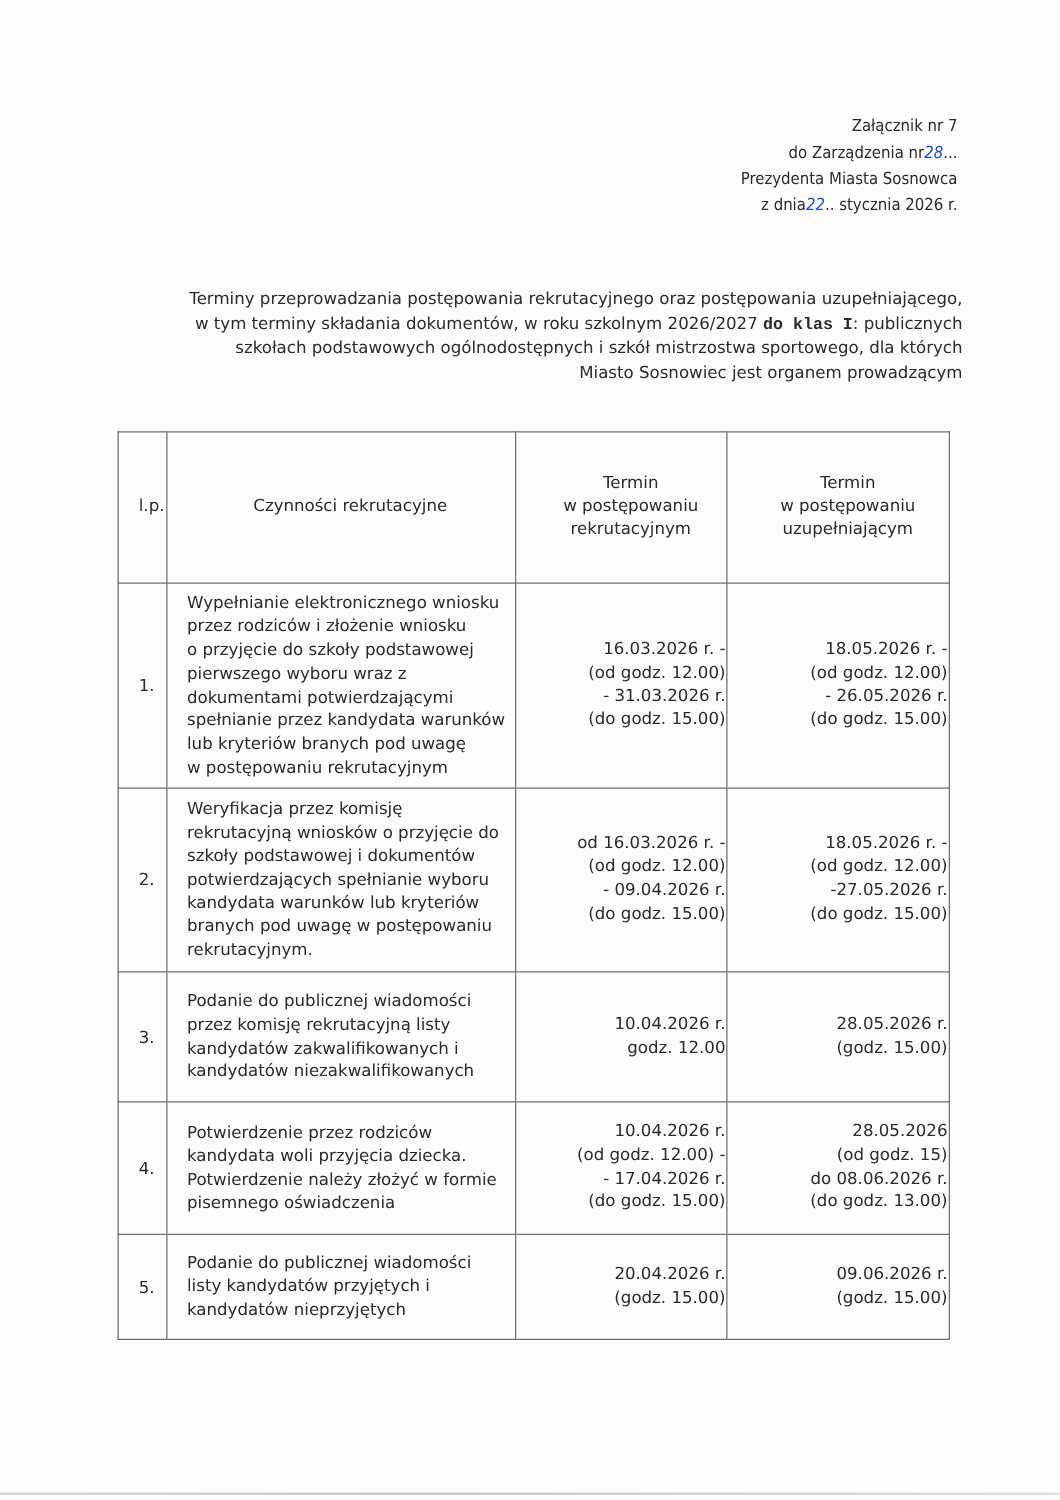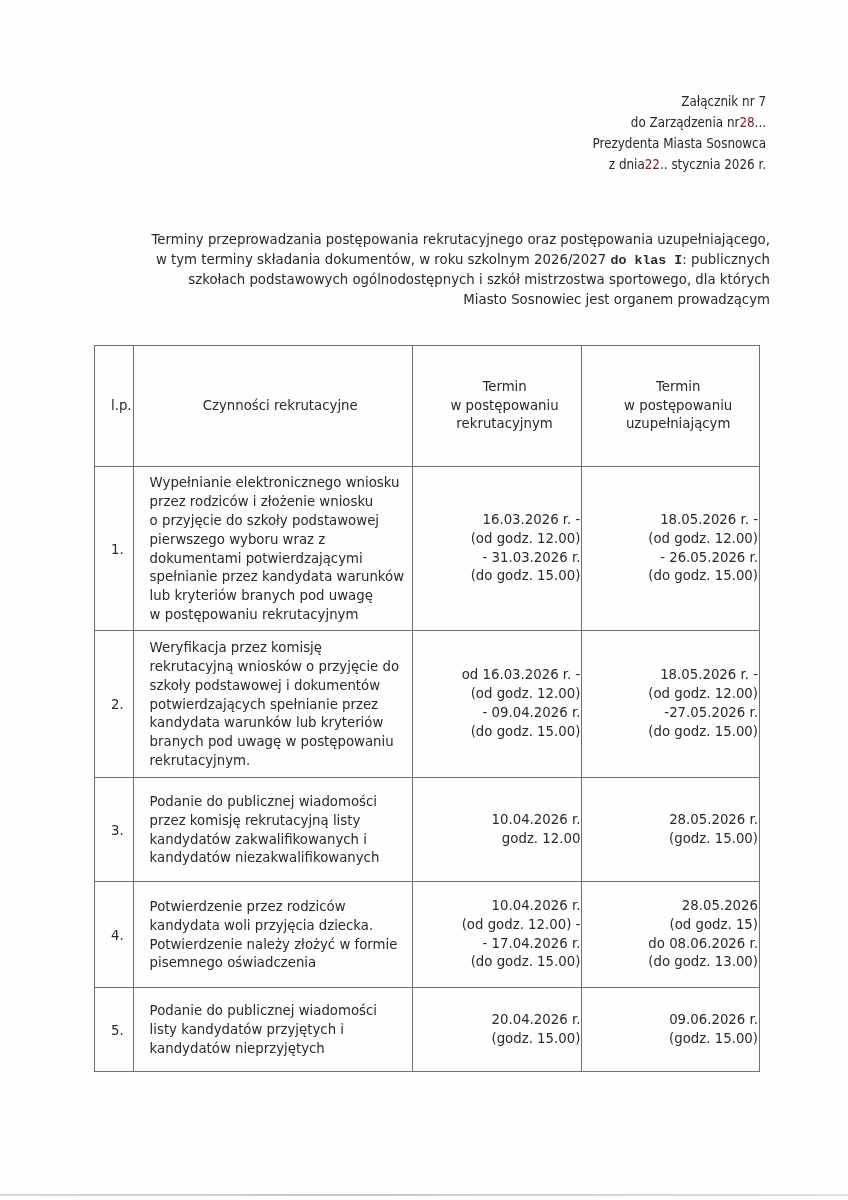--- a/index.html
+++ b/index.html
@@ -11,21 +11,21 @@
   }
   .page-bottom-edge {
     position: absolute; left: 0; right: 0; top: 1194px; height: 2px;
     background: linear-gradient(to right, #d8d8d8, #c9c9c9 40%, #e0e0e0);
   }
   .attachment {
     position: absolute; right: 82px; top: 91px;
     text-align: right; font-size: 13.3px; line-height: 21px;
     font-family: "DejaVu Sans Condensed", "DejaVu Sans", sans-serif;
   }
-  .attachment .scribble { color: #7f1d1d; }
+  .attachment .scribble { color: #1d4ed8; font-style: italic; }
   .doc-title {
     position: absolute; left: 80px; width: 690px; top: 230px;
     text-align: right; font-size: 13.3px; line-height: 19.5px;
   }
   .doc-title b { font-weight: bold; font-family: Liberation Mono, monospace; }
   table.schedule {
     position: absolute; left: 94px; top: 345px; width: 666px;
     border-collapse: collapse; font-size: 13.3px; line-height: 18.8px;
   }
   table.schedule td, table.schedule th {
@@ -116,21 +116,21 @@
       <span class="line">(do godz. 15.00)</span>
     </td>
   </tr>
 
   <tr class="r2">
     <td class="lp">2.</td>
     <td class="act">
       <span class="line">Weryfikacja przez komisję</span>
       <span class="line">rekrutacyjną wniosków o przyjęcie do</span>
       <span class="line">szkoły podstawowej i dokumentów</span>
-      <span class="line">potwierdzających spełnianie przez</span>
+      <span class="line">potwierdzających spełnianie wyboru</span>
       <span class="line">kandydata warunków lub kryteriów</span>
       <span class="line">branych pod uwagę w postępowaniu</span>
       <span class="line">rekrutacyjnym.</span>
     </td>
     <td class="term">
       <span class="line">od 16.03.2026 r. -</span>
       <span class="line">(od godz. 12.00)</span>
       <span class="line">- 09.04.2026 r.</span>
       <span class="line">(do godz. 15.00)</span>
     </td>

